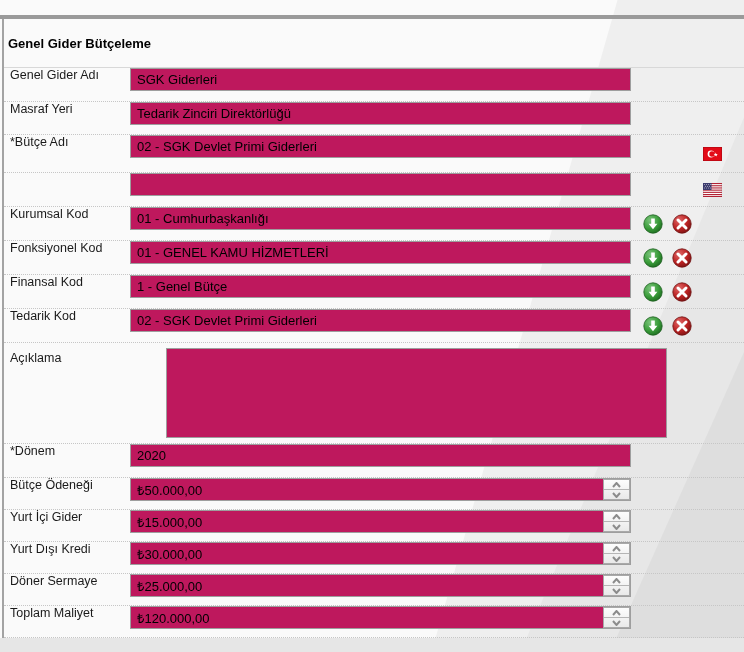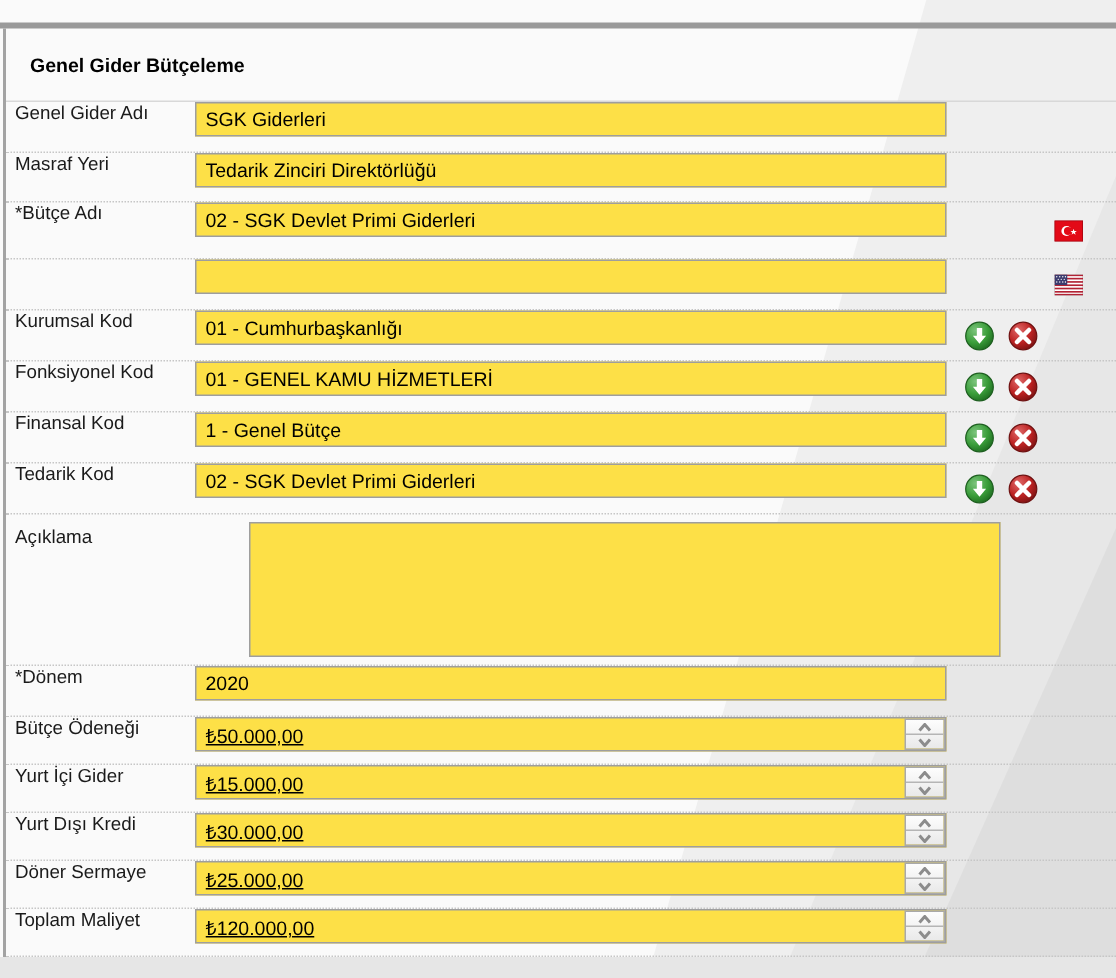--- a/index.html
+++ b/index.html
@@ -19,47 +19,47 @@
   .bottom-strip { position:absolute; left:0; top:638px; width:744px; height:14px; background:#e6e6e6; z-index:0; }
 
   
   .top-bar { position:absolute; left:0; top:15px; width:744px; height:4px; background:#9a9a9a; z-index:2; }
   .panel-left-border { position:absolute; left:2px; top:19px; width:2px; height:619px; background:#a3a3a3; z-index:2; }
 
   .panel { position:absolute; left:4px; top:19px; width:740px; z-index:1; }
 
   .panel-title-row {
     height:49px; display:flex; align-items:center;
-    padding-left:16px; border-bottom:1px solid #d8d8d8;
+    padding-left:4px; border-bottom:1px solid #d8d8d8;
   }
   .panel-title { font-size:13px; font-weight:bold; color:#000; }
 
   
   .form-row {
     position:relative; display:flex; align-items:flex-start;
     border-bottom:1px dotted #c6c6c6; width:740px;
   }
   .h34 { height:34px; } .h33 { height:33px; } .h38 { height:38px; } .h32 { height:32px; }
   .row-aciklama { height:101px; align-items:flex-start;gap:36px; }
   .row-aciklama .field-label { padding-top:8px; }
   .row-aciklama .field-area { margin-top:5px; }
 
   .field-label {
     width:126px; padding-left:6px; font-size:12.5px; color:#1a1a1a; flex:none;
   }
   .field-area { position:relative; width:501px; flex:none; }
 
   .text-input {
-    width:501px; height:23px; border:1px solid #9e9e9e; background:#fde047;
+    width:501px; height:23px; border:1px solid #9e9e9e; background:#be185d;
     font-family:"Liberation Sans", sans-serif; font-size:13px; color:#000;
     padding:0 6px; outline:none;
   }
   textarea.text-input { height:90px; padding-top:3px; resize:none; }
 
-  .spin-input { padding-right:32px;text-decoration:underline; }
+  .spin-input { padding-right:32px; }
   .spinner {
     position:absolute; right:1px; top:1px; width:27px; height:21px;
     border:1px solid #a9a9a9; background:linear-gradient(#fdfdfd,#e9e9e9);
     display:flex; flex-direction:column;
   }
   .spin-btn { flex:1; display:flex; align-items:center; justify-content:center; cursor:pointer; }
   .spin-btn.down { border-top:1px solid #b5b5b5; }
 
   
   .row-icons { position:absolute; left:639px; top:50%; transform:translateY(-50%); display:flex; gap:9px; }

